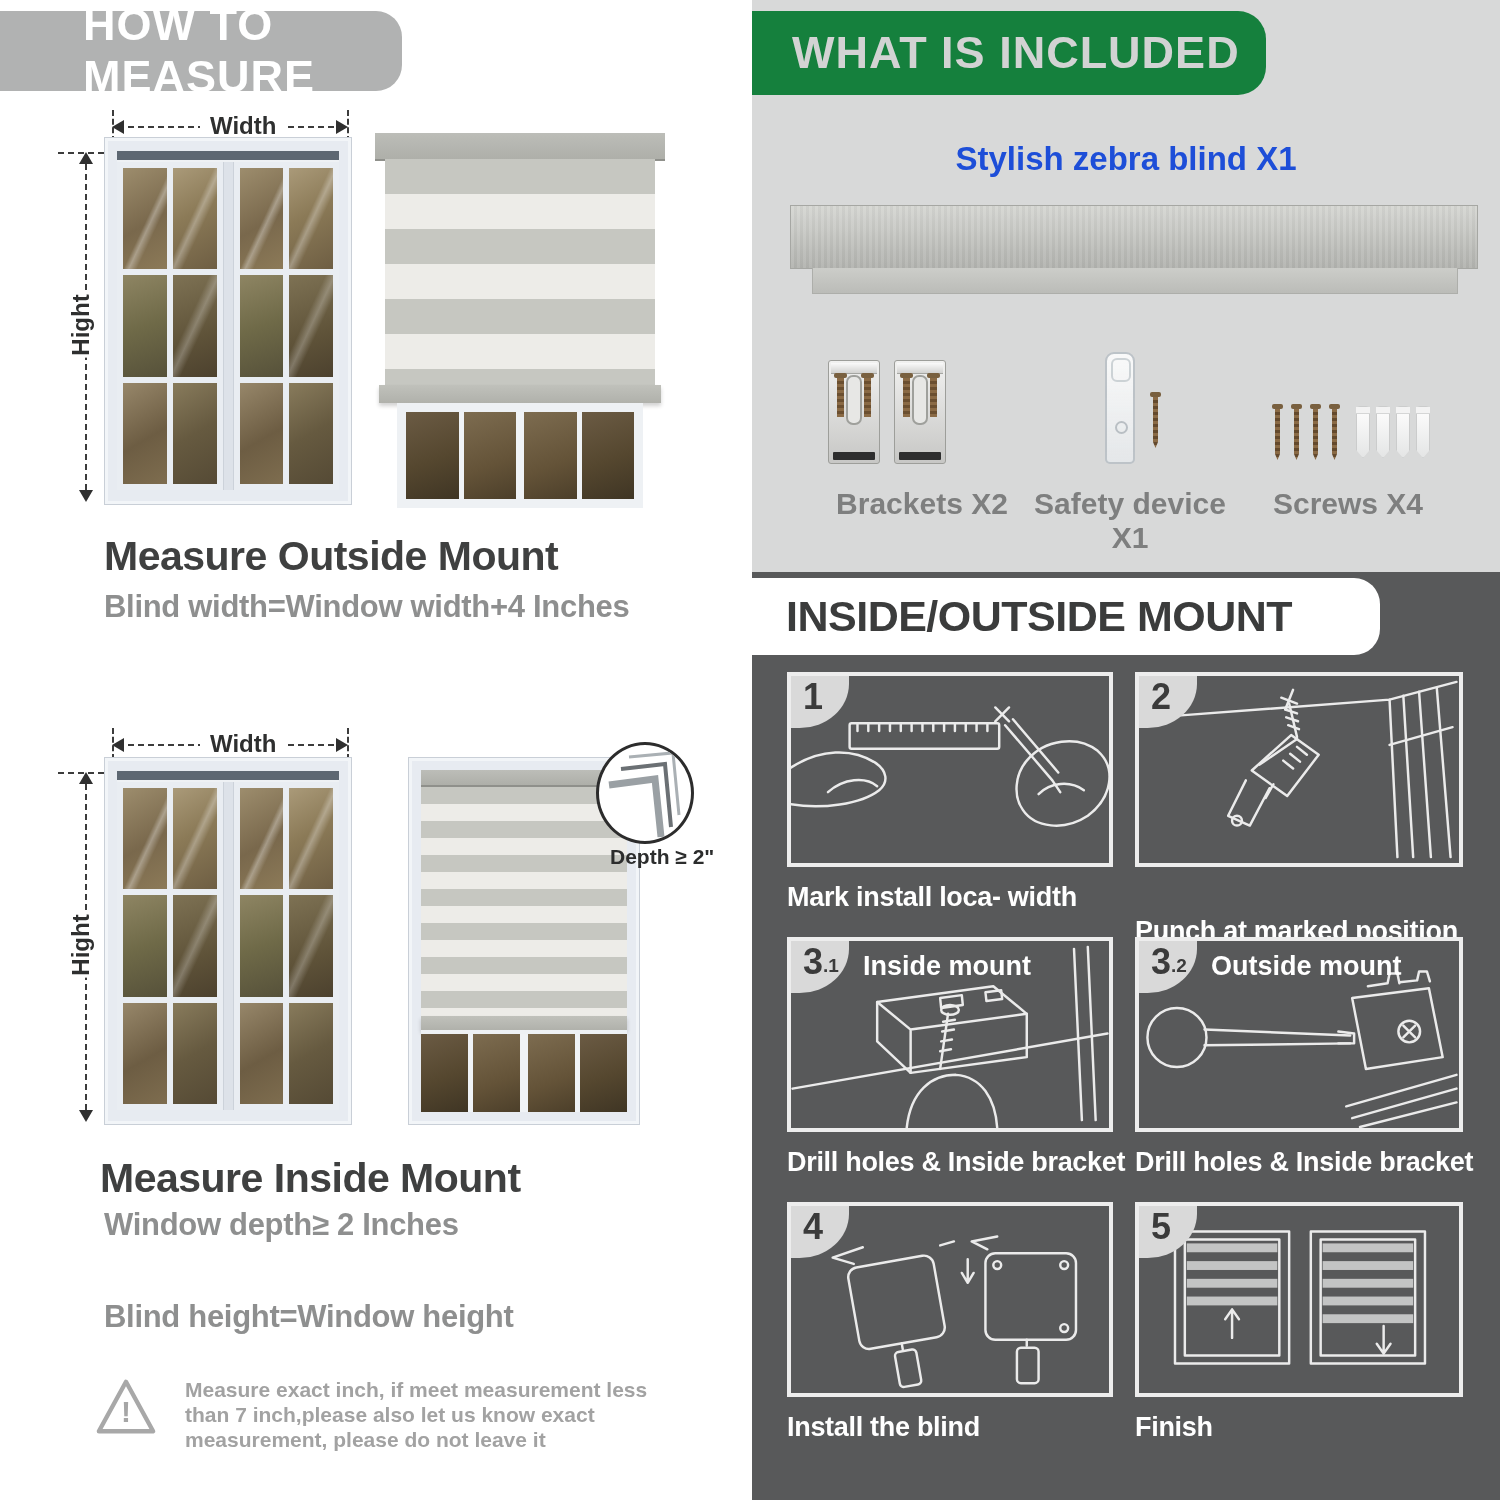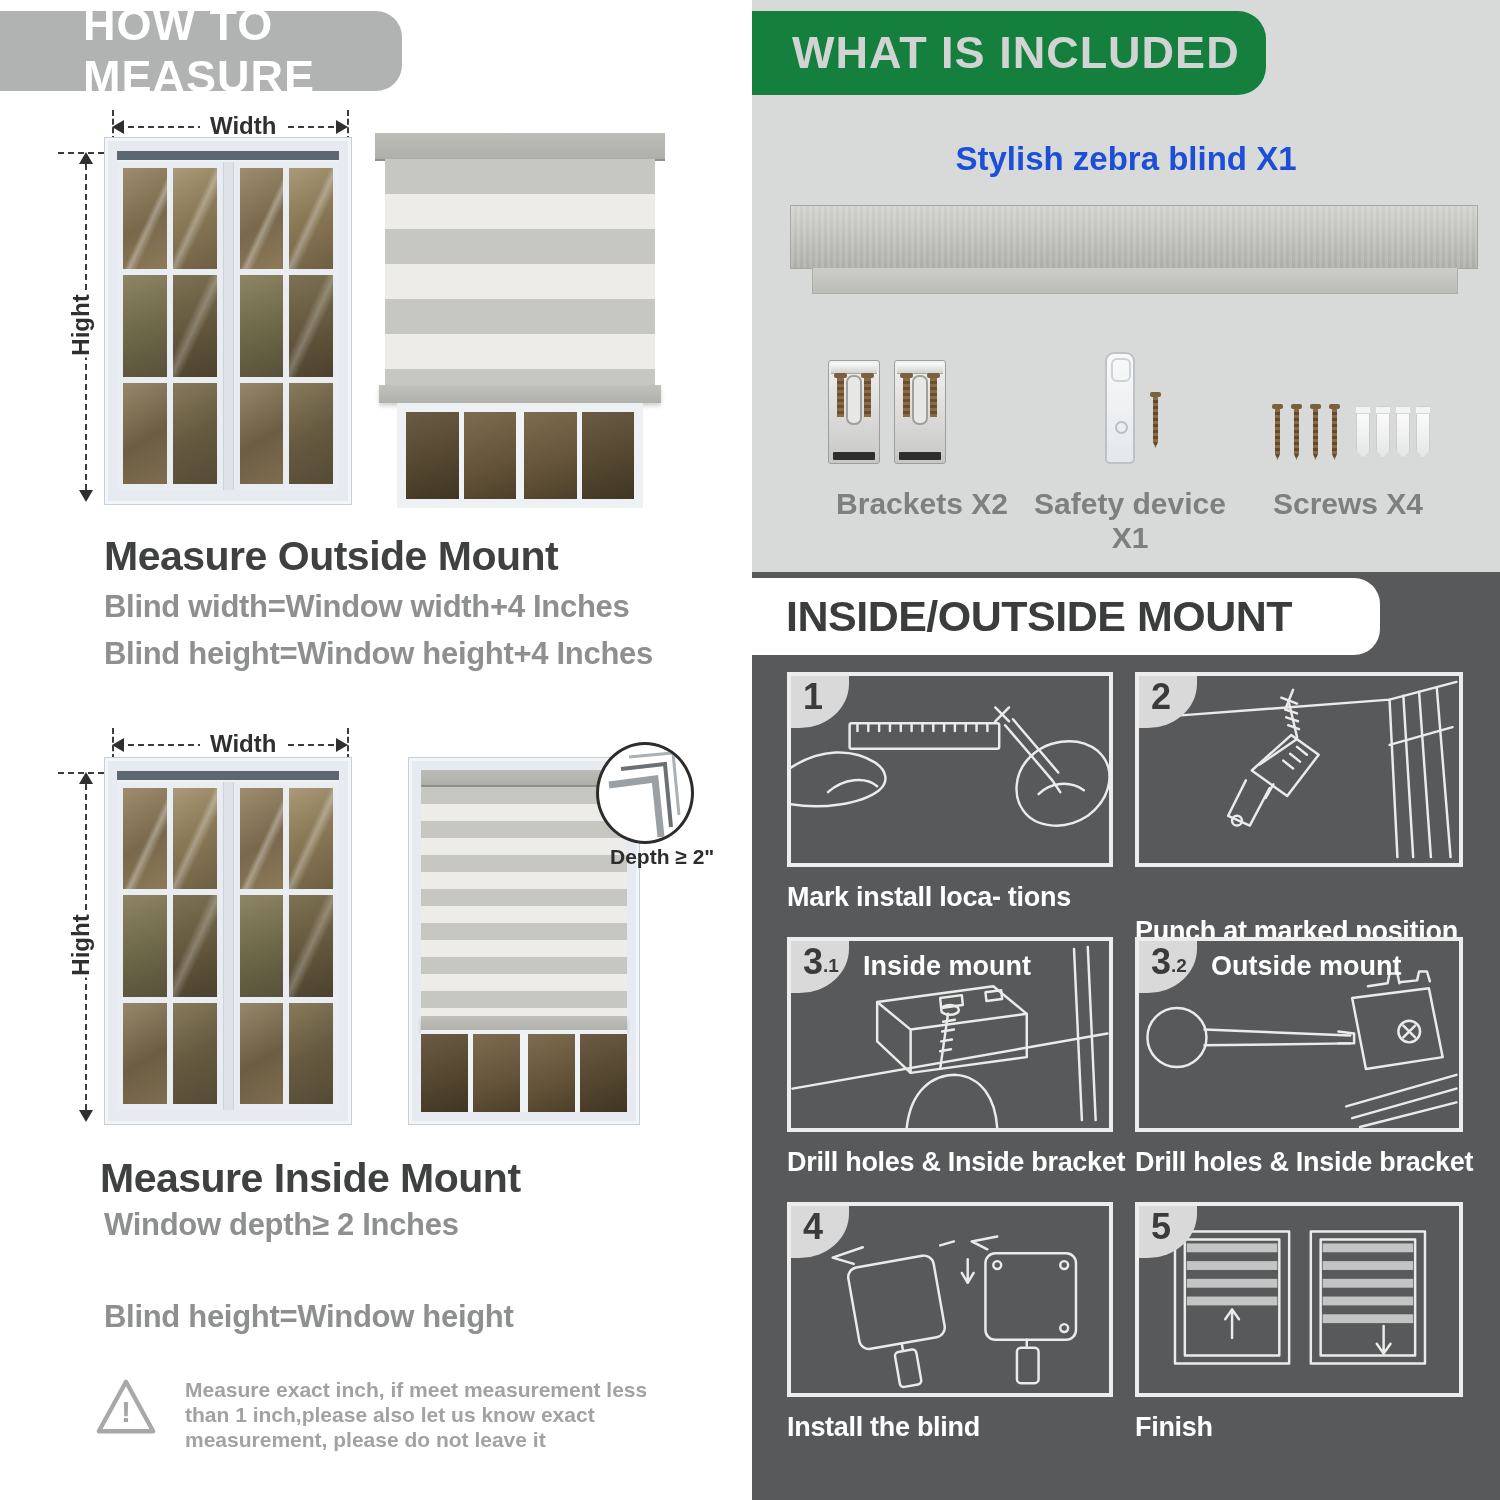--- a/index.html
+++ b/index.html
@@ -206,21 +206,20 @@
       <div class="uw-pane alt"></div>
       <div class="uw-bar"></div>
       <div class="uw-pane alt"></div>
       <div class="uw-bar thin"></div>
       <div class="uw-pane"></div>
     </div>
   </div>
 
   <div class="sec-title" style="left:104px;top:533px;">Measure Outside Mount</div>
   <div class="rule-line" style="left:104px;top:589px;">Blind width=Window width+4 Inches</div>
-  <div class="rule-line" style="left:104px;top:636px;">Blind height=Window height+4 Inches</div>
 
   <div>
     <div class="dash-v" style="left:112px;top:728px;height:32px;"></div>
     <div class="dash-v" style="left:347px;top:728px;height:32px;"></div>
     <div class="dash-h" style="left:118px;top:744px;width:226px;"></div>
     <div class="arr l" style="left:112px;top:738px;"></div>
     <div class="arr r" style="left:336px;top:738px;"></div>
     <span class="dim-label" style="left:200px;top:730px;">Width</span>
   </div>
 
@@ -286,21 +285,21 @@
   <div class="sec-title" style="left:100px;top:1155px;">Measure Inside Mount</div>
   <div class="rule-line" style="left:104px;top:1207px;">Window depth≥ 2 Inches</div>
   <div class="rule-line" style="left:104px;top:1299px;">Blind height=Window height</div>
 
   <div class="warn-tri" style="left:95px;top:1373px;width:62px;height:68px;">
     <svg viewBox="0 0 64 62" style="width:100%;height:100%;">
       <path d="M32 5 L60 56 L4 56 Z" fill="none" stroke="#a8a8a8" stroke-width="4.5" stroke-linejoin="round"></path>
     </svg>
     <span class="warn-bang" style="left:26px;top:22px;">!</span>
   </div>
-  <div class="warn-text" style="left:185px;top:1377px;">Measure exact inch, if meet measurement less than 1 inch,please also let us know exact measurement, please do not leave it</div>
+  <div class="warn-text" style="left:185px;top:1377px;">Measure exact inch, if meet measurement less than 7 inch,please also let us know exact measurement, please do not leave it</div>
 
   <div class="abs hdr-included">
     <span>WHAT IS INCLUDED</span>
   </div>
 
   <div class="product-label">Stylish zebra blind X1</div>
 
   <div class="headrail"></div>
   <div class="headrail-lip"></div>
 
@@ -362,21 +361,21 @@
       <path d="M66 48v8 M77 48v8 M88 48v8 M99 48v8 M110 48v8 M121 48v8 M132 48v8 M143 48v8 M154 48v8 M165 48v8 M176 48v8 M187 48v8 M198 48v8"></path>
       <path d="M206 32 l14 14 M220 32 l-14 14"></path>
       <path d="M216 50 L264 106 M224 44 L270 98 M264 106 l8 12"></path>
       <path d="M238 86 C256 64 290 60 310 76 C330 94 324 124 300 142 C276 158 246 154 234 136 C224 122 226 100 238 86"></path>
       <path d="M250 120 C262 108 282 106 296 116"></path>
     </svg>
     <div class="badge">
       <span class="bn">1</span>
     </div>
   </div>
-  <div class="caption" style="left:787px;top:882px;">Mark install loca- tions</div>
+  <div class="caption" style="left:787px;top:882px;">Mark install loca- width</div>
 
   <div class="panel" style="left:1135px;top:672px;width:328px;height:195px;">
     <svg class="art" viewBox="0 0 320 190">
       <path d="M40 40 L252 24 M252 24 L320 6"></path>
       <path d="M252 24 L260 184 M266 20 L276 184 M282 16 L294 184 M300 12 L314 184"></path>
       <path d="M252 70 L316 52"></path>
       <path d="M142 22 l16 6 M154 14 l-8 20"></path>
       <path d="M150 28 l8 34"></path>
       <path d="M146 34 l12 4 M147 42 l12 4 M149 50 l11 4"></path>
       <path d="M112 96 L152 60 L180 80 L148 122 Z"></path>

